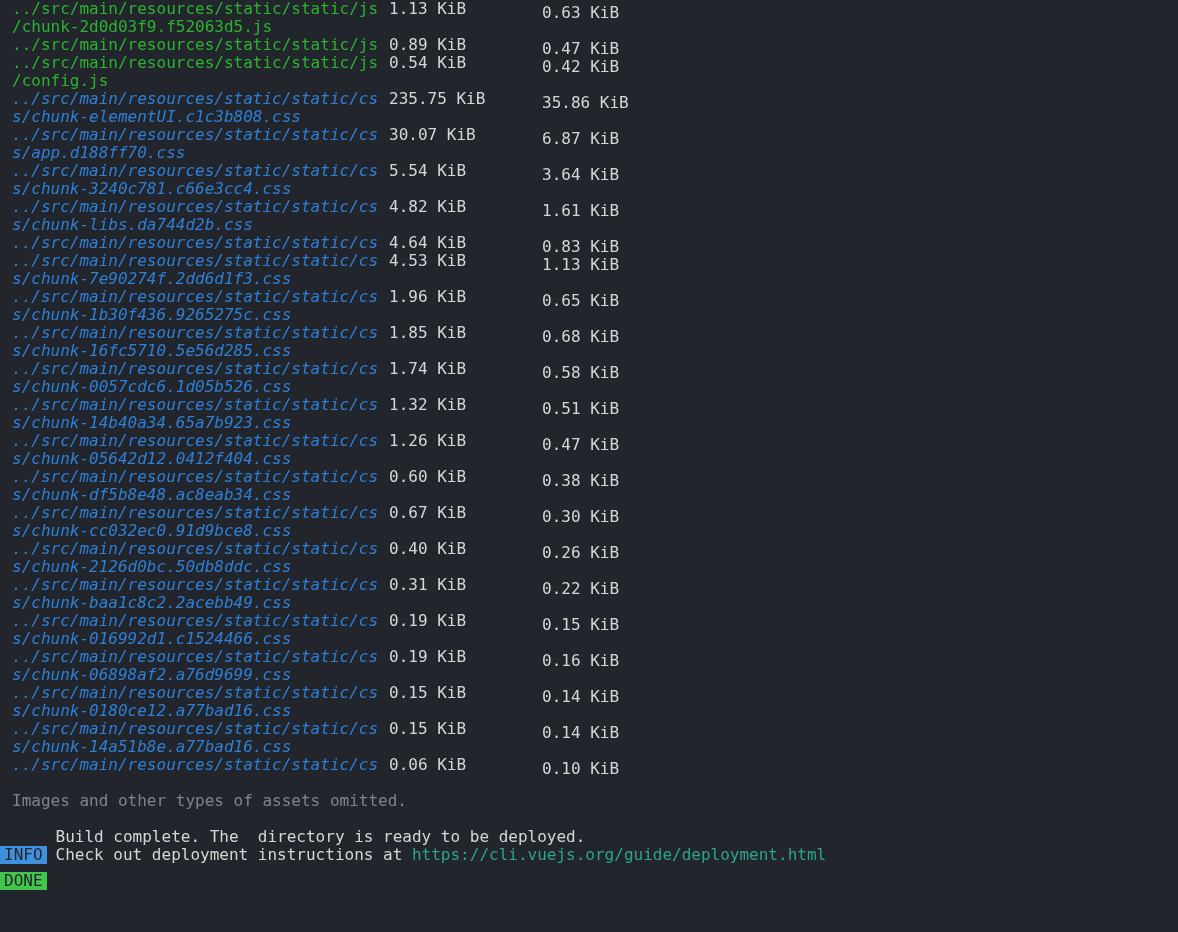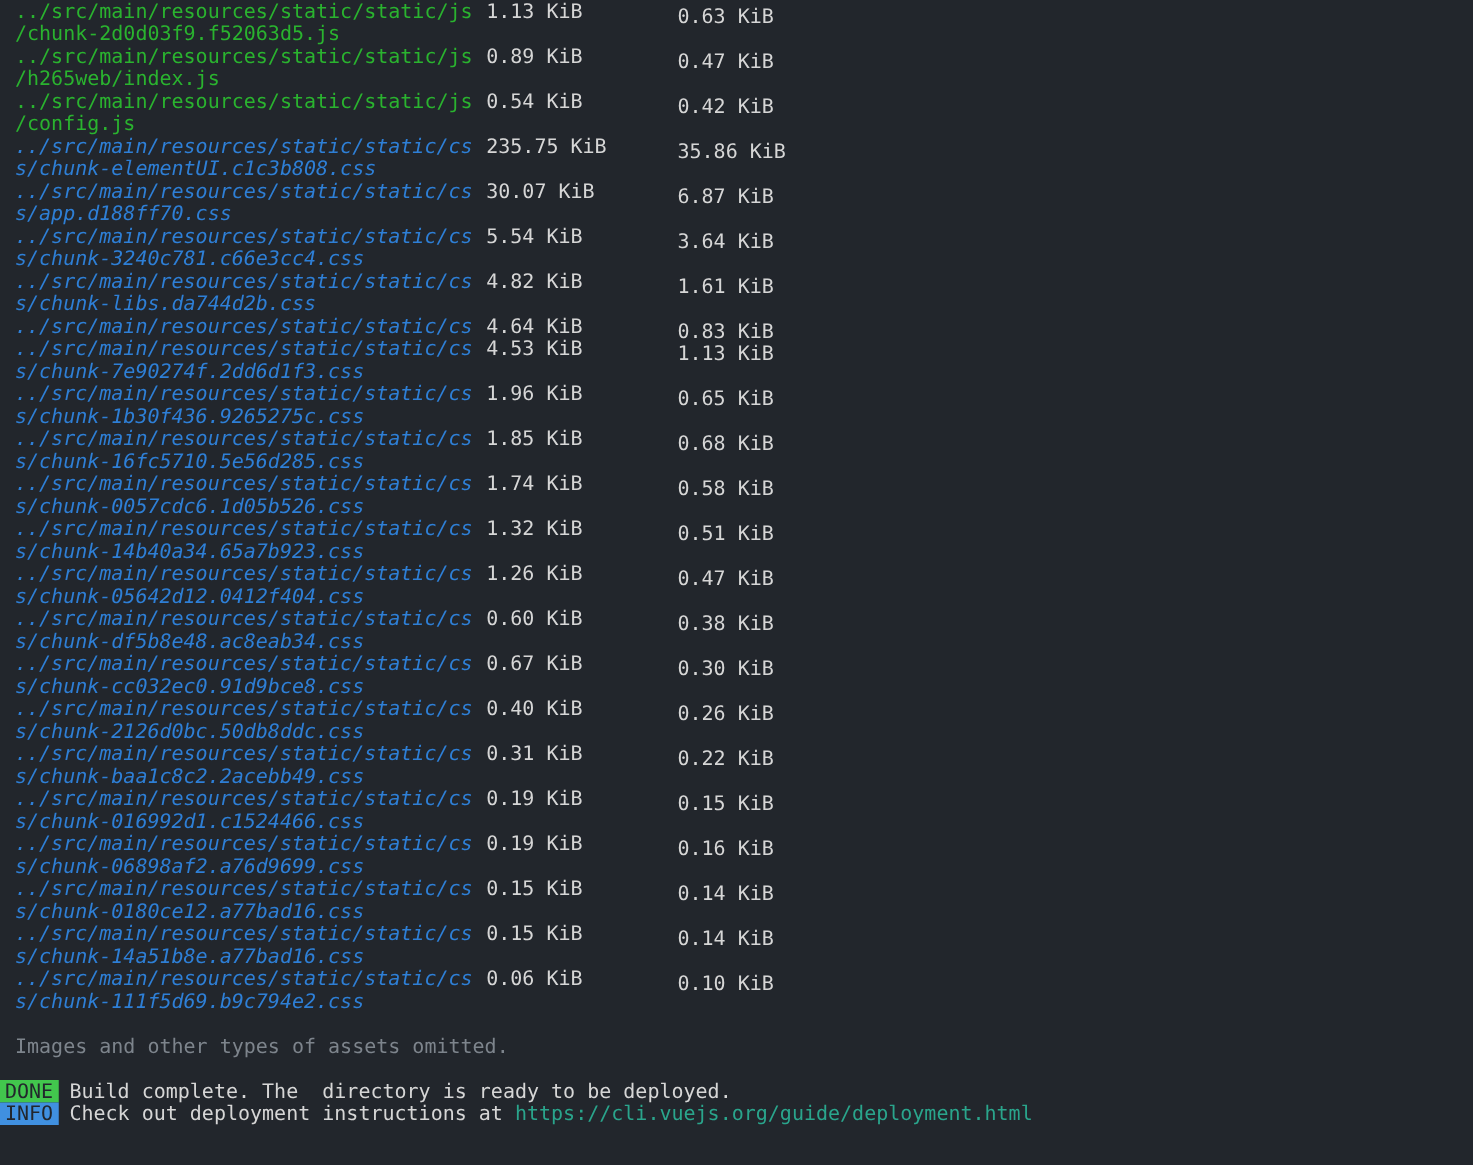--- a/index.html
+++ b/index.html
@@ -32,21 +32,21 @@
   .gzip{position:absolute;left:542px;top:4px;color:var(--foreground);}
   .note-line{height:18px;white-space:pre;padding-left:12px;color:var(--muted-gray);}
   .msg-line{height:18px;white-space:pre;display:flex;align-items:stretch;}
   .badge{
     display:inline-block;
     padding:0 4px;
     margin-right:9px;
     color:var(--badge-text);
     height:18px;
   }
-  .badge-done{background:var(--done-badge-bg);}
+  .badge-done{background:var(--done-badge-bg);margin-top:44px;}
   .badge-info{background:var(--info-badge-bg);}
   .teal{color:var(--teal-path);}
   .link{color:var(--teal-path);text-decoration:none;}
 </style>
 </head>
 <body>
 
 <main class="terminal">
   <div id="asset-list">
   <div class="entry">
@@ -59,23 +59,20 @@
       <span class="path p2 js">/chunk-2d0d03f9.f52063d5.js</span>
     </div>
   </div>
 
   <div class="entry">
     <div class="line">
       <span class="path p1 js">../src/main/resources/static/static/js</span>
       <span class="size">0.89 KiB</span>
       <span class="gzip">0.47 KiB</span>
     </div>
-    <div class="line">
-      <span class="path p2 js">/h265web/index.js</span>
-    </div>
   </div>
 
   <div class="entry">
     <div class="line">
       <span class="path p1 js">../src/main/resources/static/static/js</span>
       <span class="size">0.54 KiB</span>
       <span class="gzip">0.42 KiB</span>
     </div>
     <div class="line">
       <span class="path p2 js">/config.js</span>
@@ -287,23 +284,20 @@
       <span class="path p2 css">s/chunk-14a51b8e.a77bad16.css</span>
     </div>
   </div>
 
   <div class="entry">
     <div class="line">
       <span class="path p1 css">../src/main/resources/static/static/cs</span>
       <span class="size">0.06 KiB</span>
       <span class="gzip">0.10 KiB</span>
     </div>
-    <div class="line">
-      <span class="path p2 css">s/chunk-111f5d69.b9c794e2.css</span>
-    </div>
   </div>
 </div>
 
   <div class="blank"></div>
 
   <div class="note-line">Images and other types of assets omitted.</div>
 
   <div class="blank"></div>
 
   <div class="msg-line"><span class="badge badge-done">DONE</span><span>Build complete. The </span><span> directory is ready to be deployed.</span></div>

